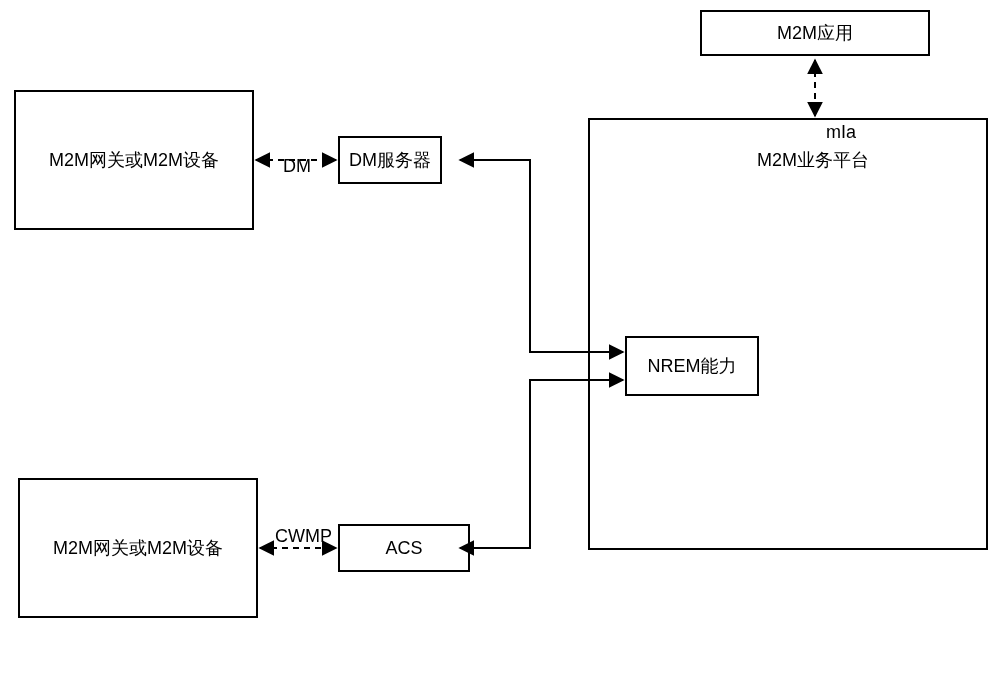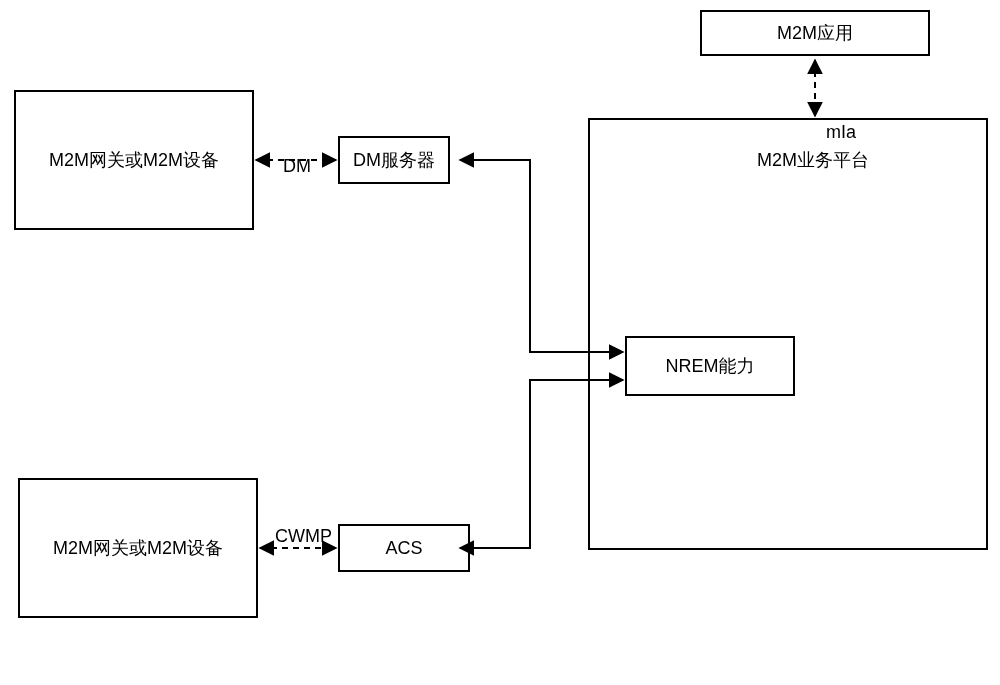--- a/index.html
+++ b/index.html
@@ -48,33 +48,33 @@
 <div class="stage">
 
   <div class="box" style="left:700px; top:10px; width:230px; height:46px;">
     <span>M2M应用</span>
   </div>
 
   <div class="box" style="left:588px; top:118px; width:400px; height:432px; align-items:flex-start; justify-content:center; padding-top:28px;">
     <span style="margin-left:50px;">M2M业务平台</span>
   </div>
 
-  <div class="box" style="left:625px; top:336px; width:170px; height:60px;">
+  <div class="box" style="left:625px; top:336px; width:134px; height:60px;">
     <span>NREM能力</span>
   </div>
 
   <div class="box" style="left:14px; top:90px; width:240px; height:140px;">
     <span>M2M网关或M2M设备</span>
   </div>
 
   <div class="box" style="left:18px; top:478px; width:240px; height:140px;">
     <span>M2M网关或M2M设备</span>
   </div>
 
-  <div class="box" style="left:338px; top:136px; width:112px; height:48px;">
+  <div class="box" style="left:338px; top:136px; width:104px; height:48px;">
     <span>DM服务器</span>
   </div>
 
   <div class="box" style="left:338px; top:524px; width:132px; height:48px;">
     <span>ACS</span>
   </div>
 
   <div class="label" style="left:283px; top:138px;margin-top:18px;">DM</div>
   <div class="label" style="left:275px; top:526px;">CWMP</div>
   <div class="label" style="left:826px; top:78px;margin-top:44px;">mIa</div>

